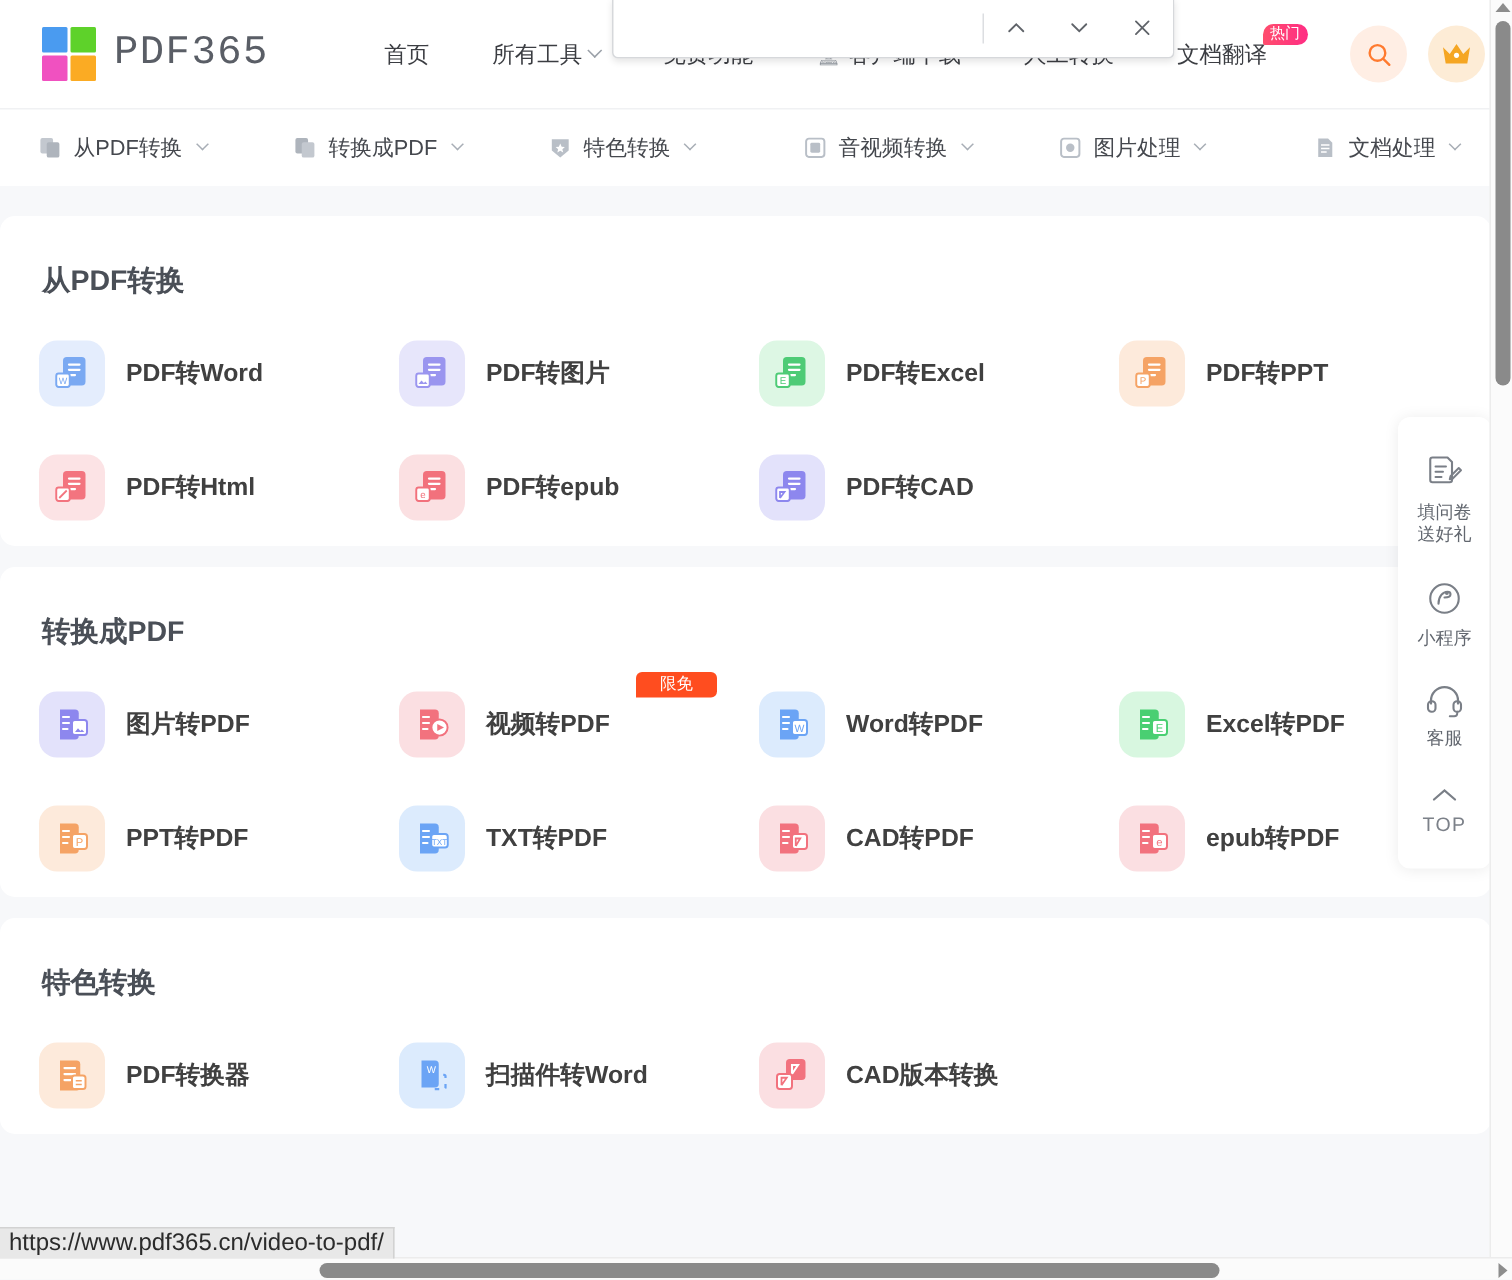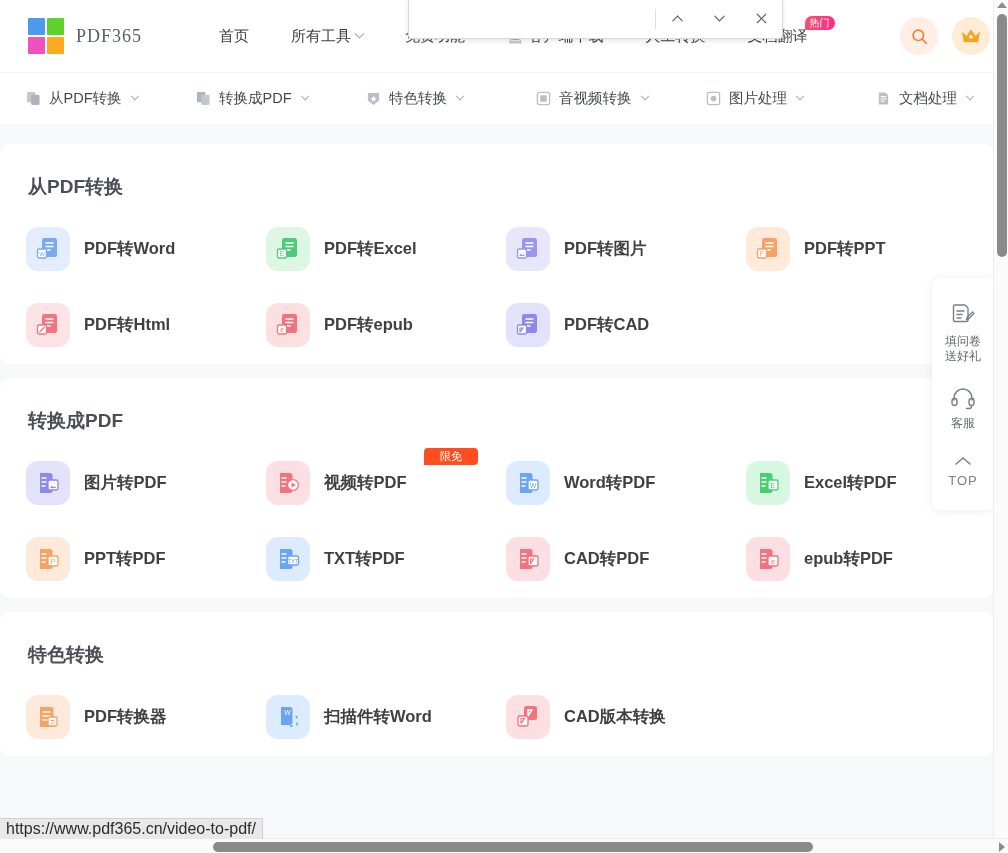--- a/index.html
+++ b/index.html
@@ -33,25 +33,25 @@
     grid-template-columns: 17px 17px;
     grid-template-rows: 17px 17px;
     gap: 2px;
   }
   .logo-grid i { display: block; border-radius: 1px; }
   .lg1 { background: #4a9bf0; }
   .lg2 { background: #5ed22a; }
   .lg3 { background: #f051c0; }
   .lg4 { background: #fbab23; }
   .brand-name {
-    font-size: 18px;
+    font-size: 27px;
     letter-spacing: 1px;
     color: #5a5e66;
     font-weight: 400;
-    font-family: Liberation Serif, serif;
+    font-family: Liberation Mono, monospace;
   }
 
   .nav { display: flex; align-items: center; margin-left: 56px; gap: 0; }
   .nav-item {
     display: flex; align-items: center; gap: 5px;
     font-size: 15px; color: #3b3d42;
     padding: 0 21px;
     cursor: pointer;
     white-space: nowrap;
     position: relative;
@@ -451,40 +451,40 @@
             <svg width="26" height="26" viewBox="0 0 26 26">
                 <rect x="7" y="2" width="15" height="19" rx="2.5" fill="#7aa9f2"></rect>
                 <path d="M11 7 h7 M11 10.5 h7 M11 14 h4" stroke="#fff" stroke-width="1.5" stroke-linecap="round"></path>
                 <rect x="2.5" y="13" width="9" height="9" rx="1.6" fill="#fff" stroke="#7aa9f2" stroke-width="1.3"></rect>
                 <text x="7" y="20" font-size="6" fill="#7aa9f2" text-anchor="middle" font-family="sans-serif">W</text>
               </svg>
           </span>
           <span class="tool-label">PDF转Word</span>
         </div>
         <div class="tool">
+          <span class="tool-ico" style="background:#e7e6fb">
+            <svg width="26" height="26" viewBox="0 0 26 26">
+                <rect x="7" y="2" width="15" height="19" rx="2.5" fill="#9a95ef"></rect>
+                <path d="M11 7 h7 M11 10.5 h7 M11 14 h4" stroke="#fff" stroke-width="1.5" stroke-linecap="round"></path>
+                <rect x="2.5" y="13" width="9" height="9" rx="1.6" fill="#fff" stroke="#9a95ef" stroke-width="1.3"></rect>
+                <path d="M4 20 l2-2.4 l1.6 1.8 l1-1.1 l1.4 1.7 z" fill="#9a95ef"></path>
+              </svg>
+          </span>
+          <span class="tool-label">PDF转图片</span>
+        </div>
+        <div class="tool">
           <span class="tool-ico" style="background:#ddf7e4">
             <svg width="26" height="26" viewBox="0 0 26 26">
                 <rect x="7" y="2" width="15" height="19" rx="2.5" fill="#4ecb76"></rect>
                 <path d="M11 7 h7 M11 10.5 h7 M11 14 h4" stroke="#fff" stroke-width="1.5" stroke-linecap="round"></path>
                 <rect x="2.5" y="13" width="9" height="9" rx="1.6" fill="#fff" stroke="#4ecb76" stroke-width="1.3"></rect>
                 <text x="7" y="20" font-size="6.5" fill="#4ecb76" text-anchor="middle" font-family="sans-serif">E</text>
               </svg>
           </span>
           <span class="tool-label">PDF转Excel</span>
-        </div>
-        <div class="tool">
-          <span class="tool-ico" style="background:#e7e6fb">
-            <svg width="26" height="26" viewBox="0 0 26 26">
-                <rect x="7" y="2" width="15" height="19" rx="2.5" fill="#9a95ef"></rect>
-                <path d="M11 7 h7 M11 10.5 h7 M11 14 h4" stroke="#fff" stroke-width="1.5" stroke-linecap="round"></path>
-                <rect x="2.5" y="13" width="9" height="9" rx="1.6" fill="#fff" stroke="#9a95ef" stroke-width="1.3"></rect>
-                <path d="M4 20 l2-2.4 l1.6 1.8 l1-1.1 l1.4 1.7 z" fill="#9a95ef"></path>
-              </svg>
-          </span>
-          <span class="tool-label">PDF转图片</span>
         </div>
         <div class="tool">
           <span class="tool-ico" style="background:#fdeadb">
             <svg width="26" height="26" viewBox="0 0 26 26">
                 <rect x="7" y="2" width="15" height="19" rx="2.5" fill="#f5a365"></rect>
                 <path d="M11 7 h7 M11 10.5 h7 M11 14 h4" stroke="#fff" stroke-width="1.5" stroke-linecap="round"></path>
                 <rect x="2.5" y="13" width="9" height="9" rx="1.6" fill="#fff" stroke="#f5a365" stroke-width="1.3"></rect>
                 <text x="7" y="20" font-size="6.5" fill="#f5a365" text-anchor="middle" font-family="sans-serif">P</text>
               </svg>
           </span>
@@ -664,20 +664,28 @@
   <div class="rail">
     <div class="rail-item">
       <svg width="26" height="26" viewBox="0 0 26 26">
         <path d="M5 3 h10 l3 3 v12 a1.5 1.5 0 0 1 -1.5 1.5 h-11.5 a1.5 1.5 0 0 1 -1.5 -1.5 v-13.5 a1.5 1.5 0 0 1 1.5 -1.5 z" fill="none" stroke="#7a7f87" stroke-width="1.4" stroke-linejoin="round"></path>
         <path d="M7 9 h7 M7 12.5 h5 M7 16 h4" stroke="#7a7f87" stroke-width="1.3" stroke-linecap="round"></path>
         <path d="M17 15.5 L22.5 10 L24 11.5 L18.5 17 L16.5 17.5 z" fill="none" stroke="#7a7f87" stroke-width="1.3" stroke-linejoin="round"></path>
       </svg>
       <span class="rail-label">填问卷<br>送好礼</span>
     </div>
     <div class="rail-item">
+      <svg width="26" height="26" viewBox="0 0 26 26">
+        <circle cx="13" cy="13" r="9.5" fill="none" stroke="#7a7f87" stroke-width="1.4"></circle>
+        <path d="M9 16.5 c0 -5 3 -8 6 -8 c1.2 0 2 .6 2 1.6 c0 1.6 -2 2.2 -4 2.2" fill="none" stroke="#7a7f87" stroke-width="1.4" stroke-linecap="round"></path>
+        <circle cx="14.6" cy="9.3" r="1.3" fill="#7a7f87"></circle>
+      </svg>
+      <span class="rail-label">小程序</span>
+    </div>
+    <div class="rail-item">
       <svg width="28" height="24" viewBox="0 0 28 24">
         <path d="M5 14 v-2 a9 9 0 0 1 18 0 v2" fill="none" stroke="#7a7f87" stroke-width="1.5" stroke-linecap="round"></path>
         <rect x="3" y="12.5" width="5" height="7" rx="2.4" fill="none" stroke="#7a7f87" stroke-width="1.4"></rect>
         <rect x="20" y="12.5" width="5" height="7" rx="2.4" fill="none" stroke="#7a7f87" stroke-width="1.4"></rect>
         <path d="M22.5 19.5 v1 a2 2 0 0 1 -2 2 h-3" fill="none" stroke="#7a7f87" stroke-width="1.3" stroke-linecap="round"></path>
       </svg>
       <span class="rail-label">客服</span>
     </div>
     <div class="rail-item rail-top">
       <svg width="20" height="12" viewBox="0 0 20 12">

